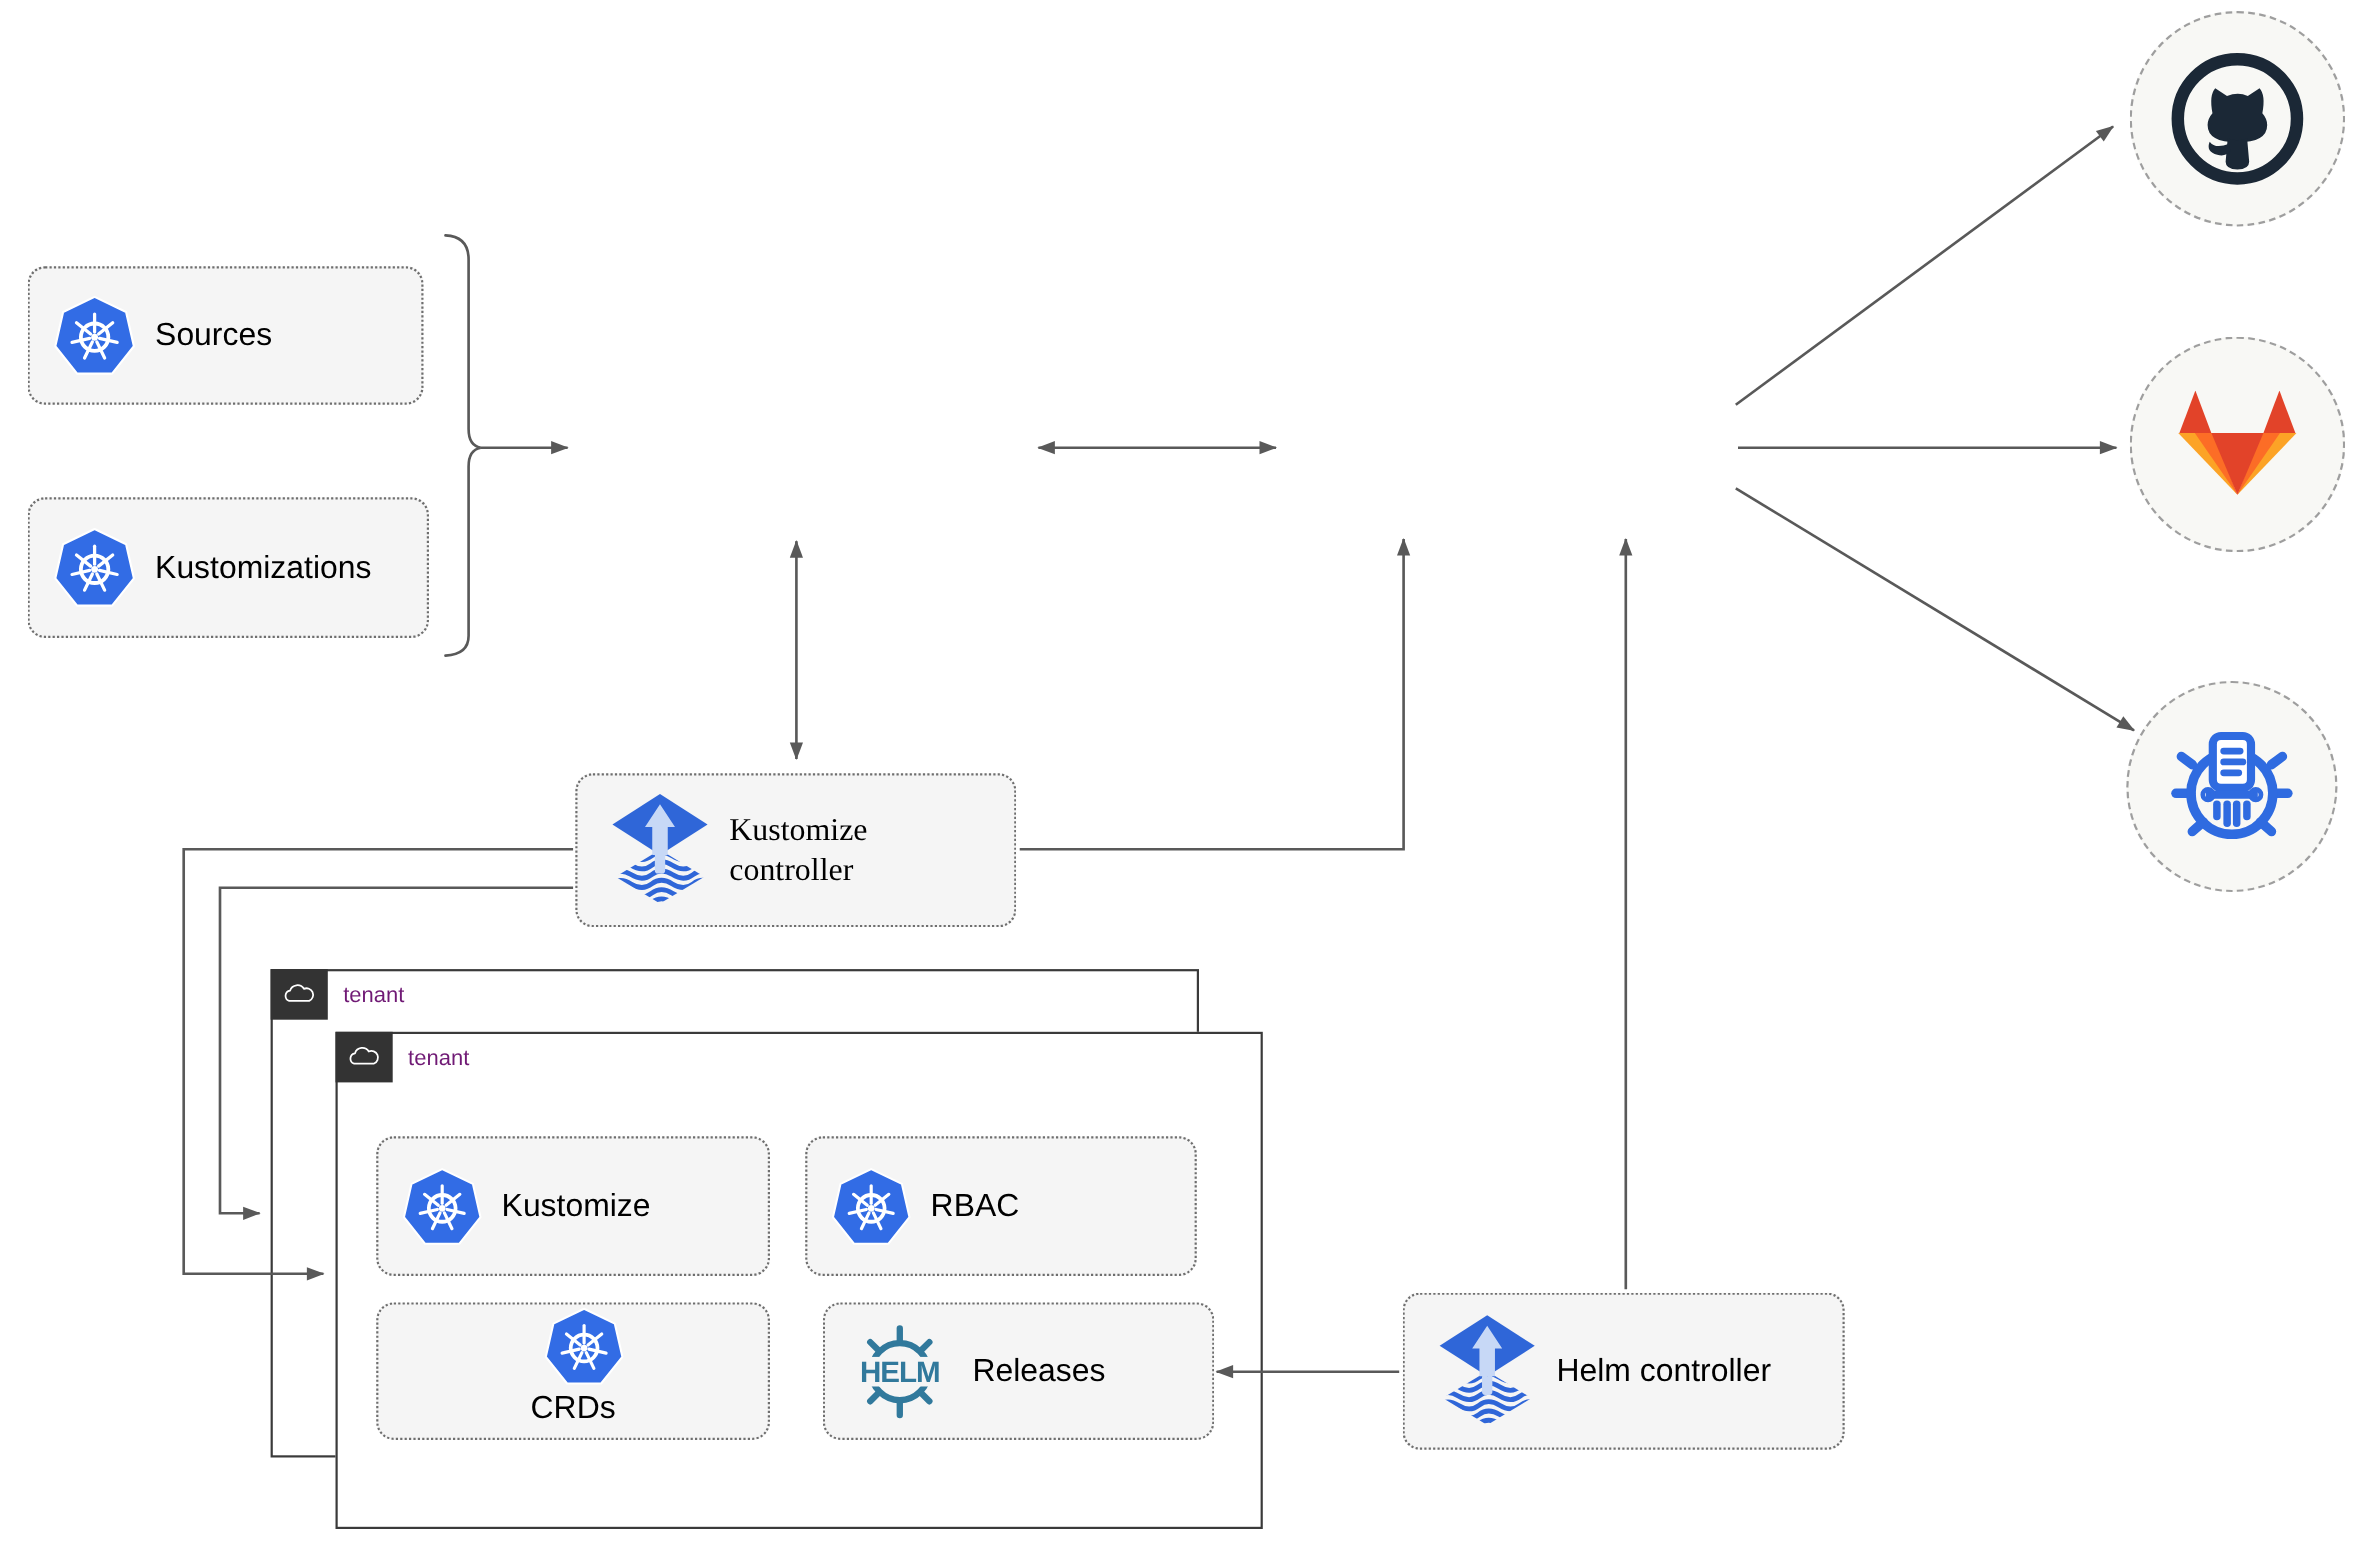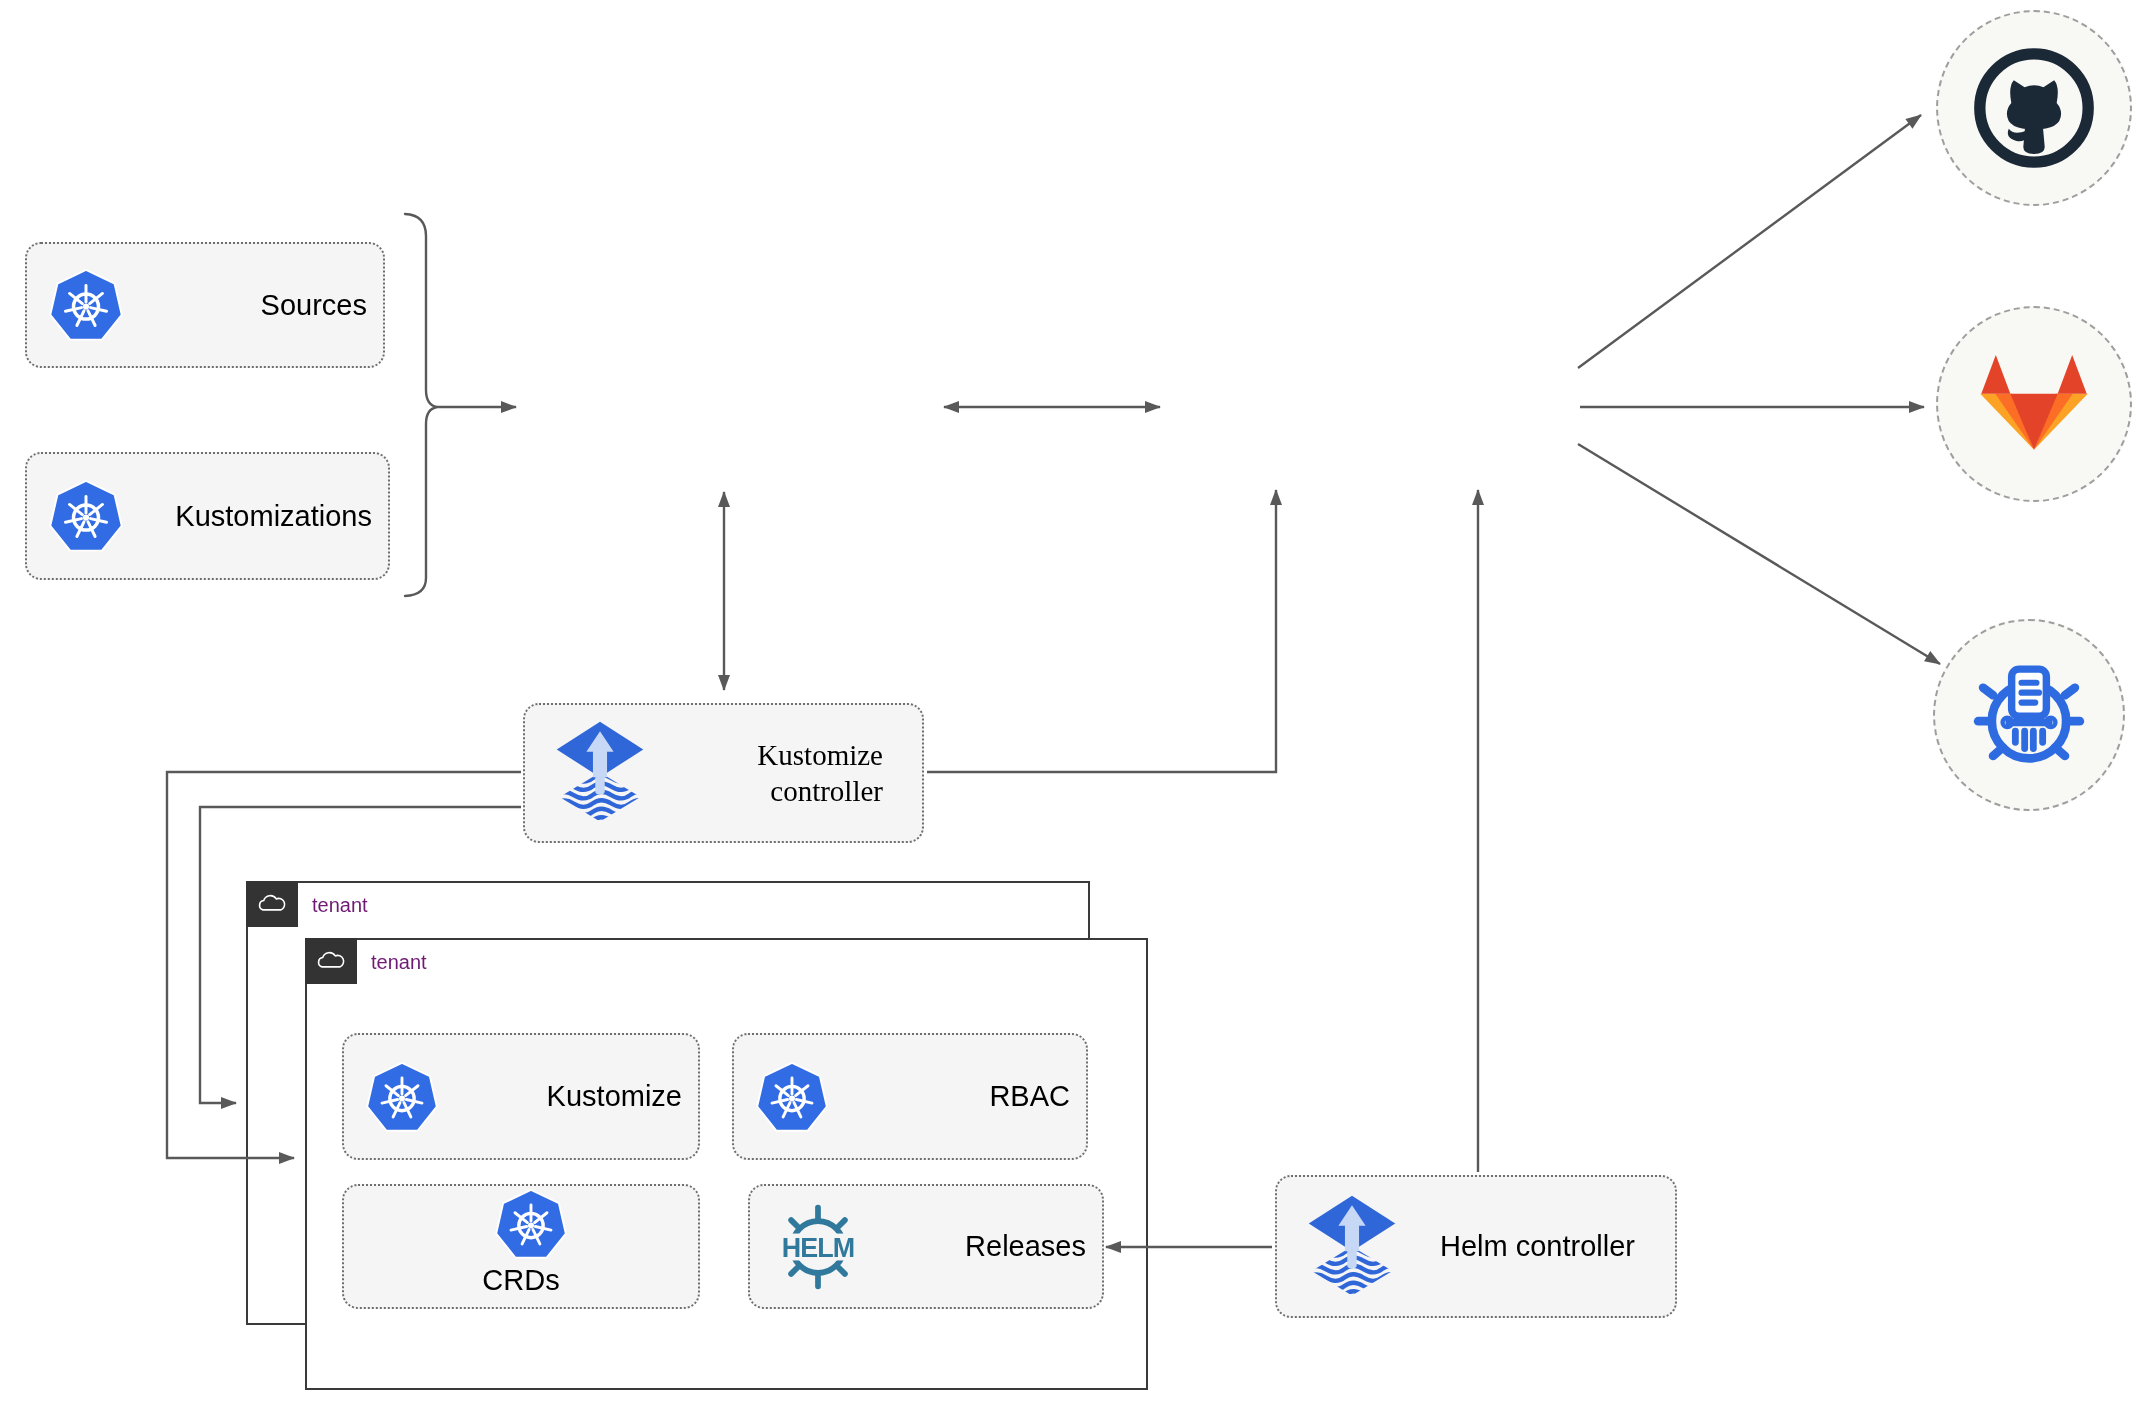--- a/index.html
+++ b/index.html
@@ -6,21 +6,21 @@
   #canvas{
     position:relative;width:2144px;height:1407px;background:#ffffff;overflow:hidden;
     font-family:"Liberation Sans","DejaVu Sans",sans-serif;
   }
   .node{
     position:absolute;background:#f5f5f5;border:2px dotted #6e6e6e;border-radius:16px;
     display:flex;align-items:center;box-sizing:border-box;
   }
   .node .icon{flex:0 0 auto;margin-left:20px;display:flex;align-items:center;}
   .node .lbl{
-    flex:1;text-align:right;font-size:29px;color:#000;padding:0 16px;line-height:1.25;
+    flex:1;text-align:left;font-size:29px;color:#000;padding:0 16px;line-height:1.25;
   }
   .tenant{position:absolute;background:#ffffff;border:2px solid #3a3a3a;box-sizing:border-box;}
   .tenant-tag{
     position:absolute;top:-2px;left:-2px;width:52px;height:46px;background:#333333;
     display:flex;align-items:center;justify-content:center;
   }
   .tenant-name{position:absolute;left:64px;top:11px;font-size:20px;color:#701a75;}
   .endpoint{
     position:absolute;border:2.5px dashed #9e9e9e;border-radius:50%;background:#f8f8f5;
     display:flex;align-items:center;justify-content:center;box-sizing:border-box;
@@ -175,21 +175,21 @@
 
   <div class="node" style="left:342px;top:1033px;width:358px;height:127px;">
     <span class="icon">
         <svg width="76" height="76">
           <use href="#sym-k8s"></use>
         </svg>
       </span>
     <span class="lbl">Kustomize</span>
   </div>
 
-  <div class="node" style="left:732px;top:1033px;width:356px;height:127px;gap:14px;">
+  <div class="node" style="left:732px;top:1033px;width:356px;height:127px;">
     <span class="icon">
         <svg width="76" height="76">
           <use href="#sym-k8s"></use>
         </svg>
       </span>
     <span class="lbl">RBAC</span>
   </div>
 
   <div class="node" style="left:342px;top:1184px;width:358px;height:125px;flex-direction:column;">
     <span class="icon">

